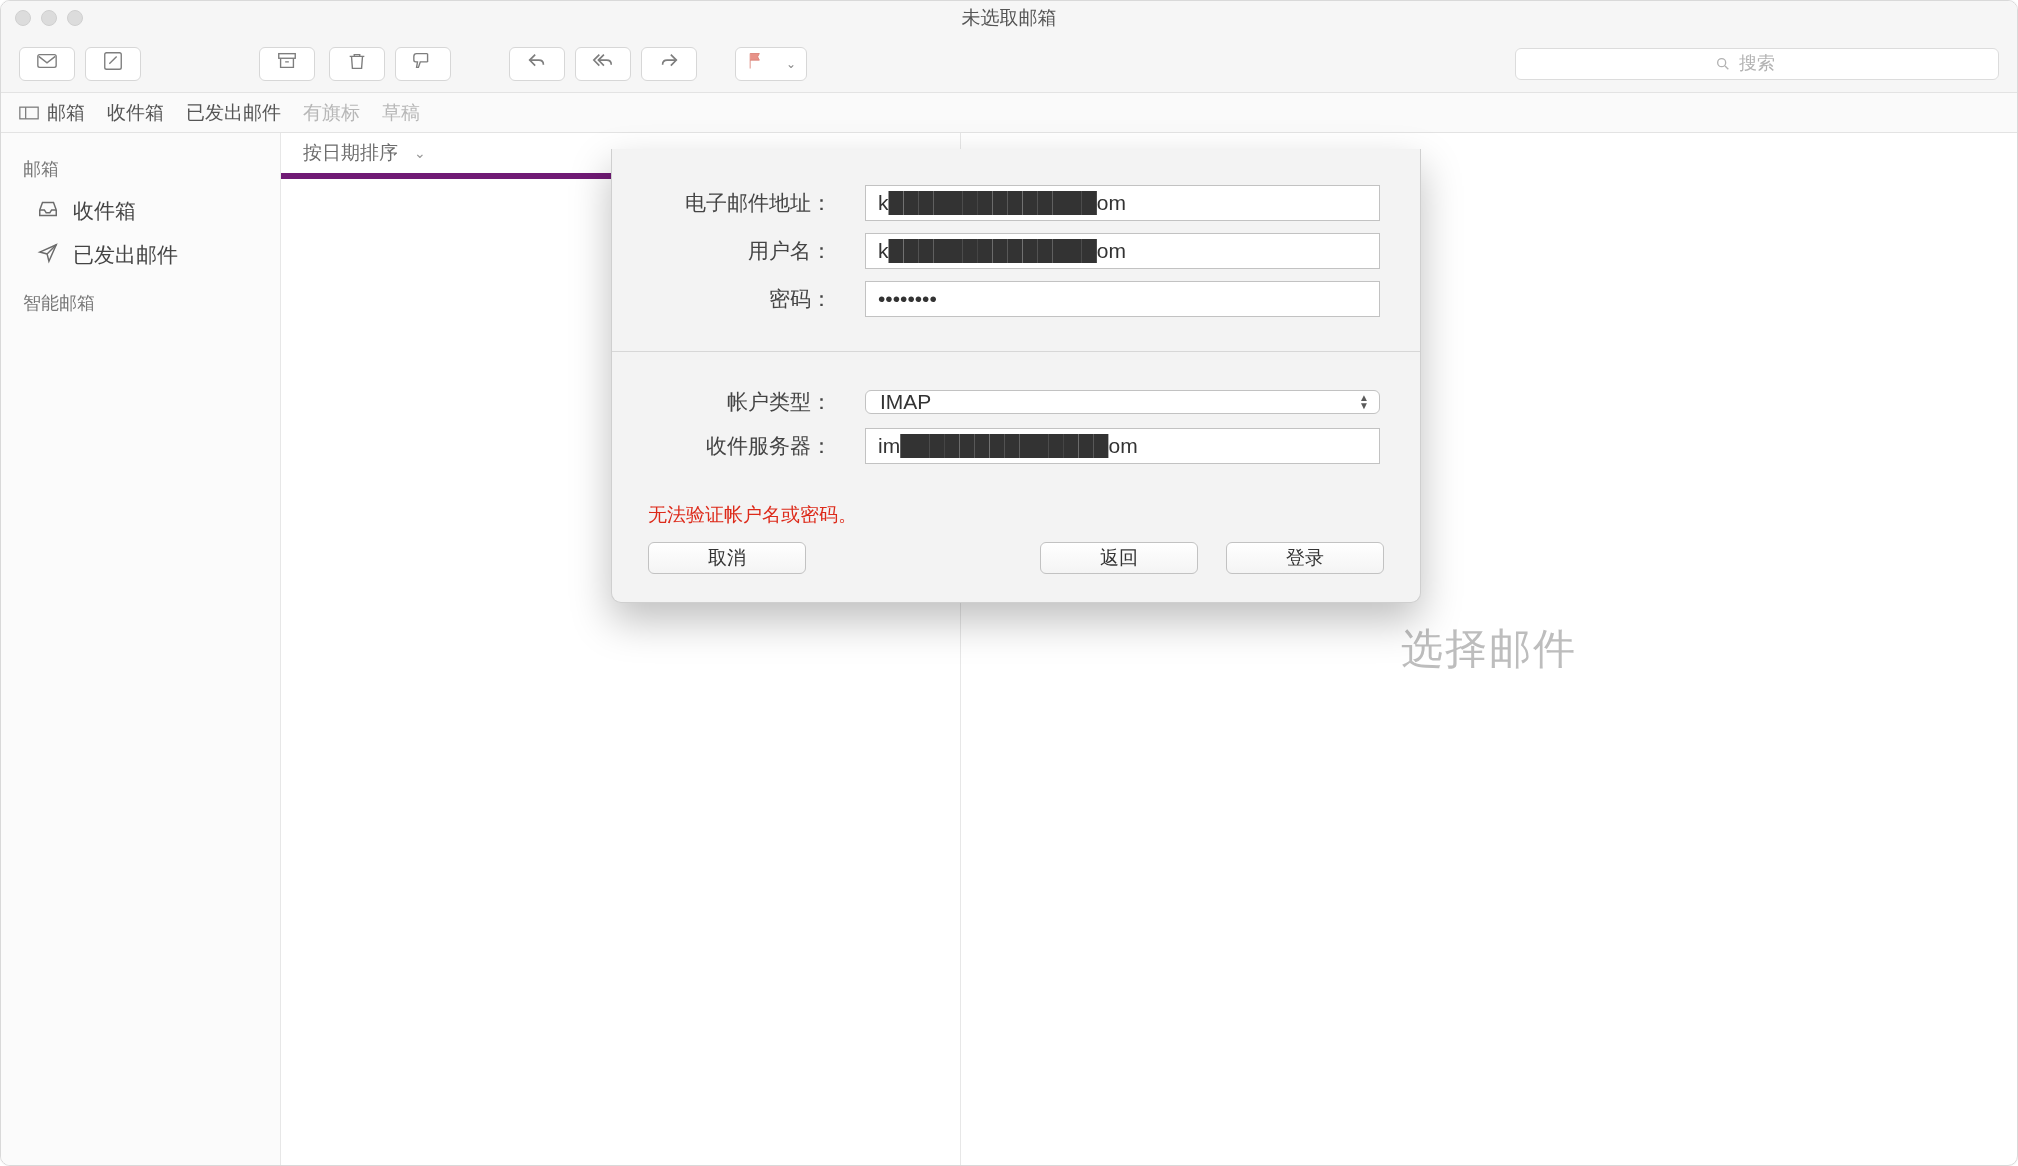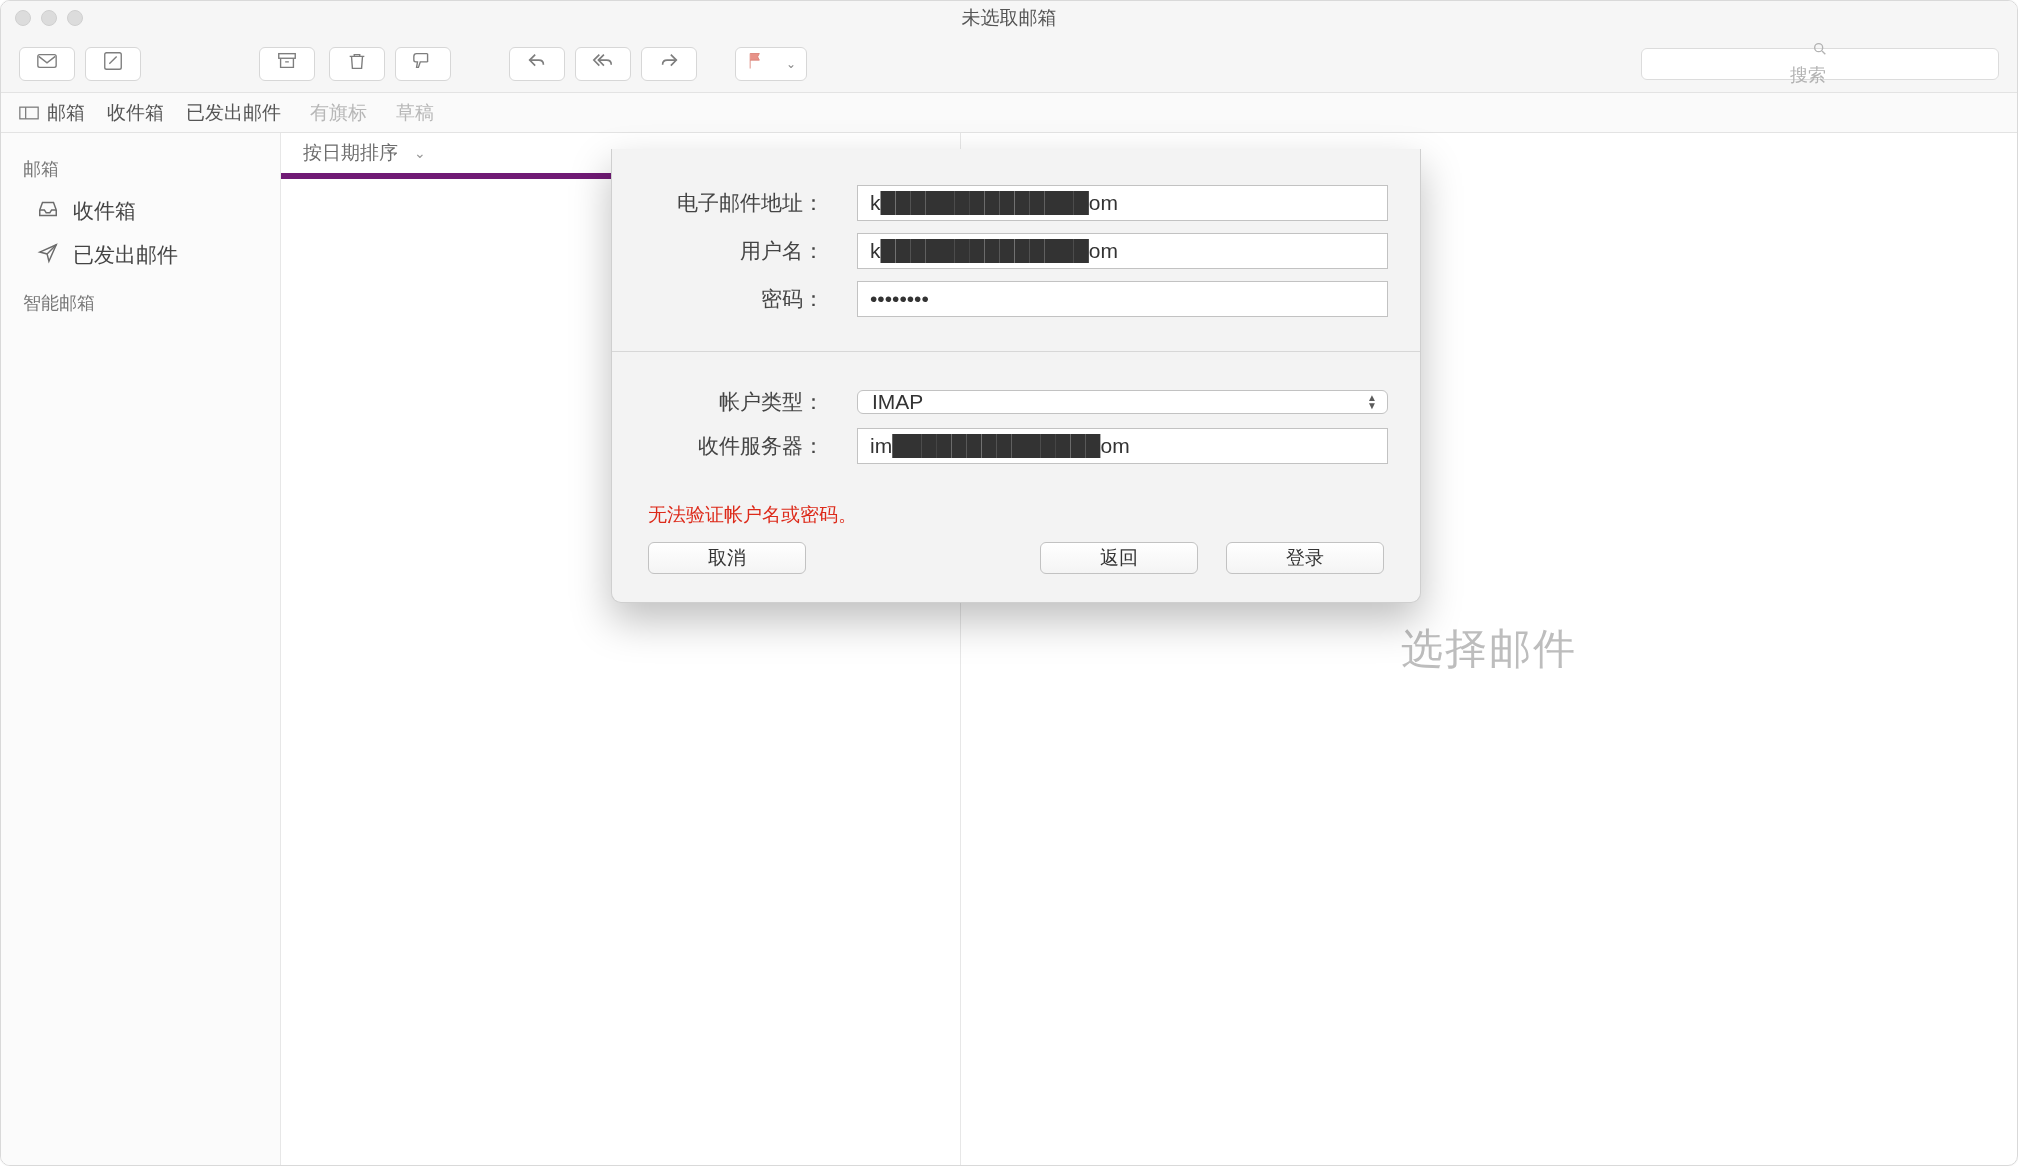--- a/index.html
+++ b/index.html
@@ -68,44 +68,44 @@
   background: #fff;
   display: flex; align-items: center; justify-content: center;
   color: #7e7e7e;
 }
 .tool-btn.combo { width: 72px; justify-content: space-around; }
 .tool-btn svg { width: 22px; height: 22px; }
 .tool-btn .flag-icon svg { width: 20px; height: 20px; }
 .tool-btn .chev { font-size: 12px; color: #8a8a8a; }
 .toolbar .spacer { flex: 1; }
 .search-wrap {
-  width: 358px; height: 32px;
+  width: 484px; height: 32px;
   border: 1px solid #dcdcdc; border-radius: 6px;
   background: #fff;
   display: flex; align-items: center; justify-content: center;
-  color: #b2b2b2; gap: 8px; flex-direction: column;
+  color: #b2b2b2; gap: 8px;
 }
 .search-wrap .mag svg { width: 16px; height: 16px; display:block; }
 .search-wrap input {
   border: none; outline: none; background: transparent;
   font-size: 18px; color: #333; width: 60px;
 }
 .search-wrap input::placeholder { color: #b2b2b2; }
 
 
 .favbar {
   height: 40px; background: #fafafa;
   border-bottom: 1px solid #e3e3e3;
   display: flex; align-items: center; gap: 22px;
   padding: 0 18px;
   font-size: 19px;
   color: #555;
 }
 .favbar .fav-item { display: flex; align-items: center; gap: 8px; cursor: default; }
-.favbar .fav-item.disabled { color: #b7b7b7; margin-left: 7px; }
+.favbar .fav-item.disabled { color: #b7b7b7; }
 .favbar .layout-icon svg { width: 20px; height: 14px; display:block; }
 
 
 .body {
   flex: 1; display: flex; min-height: 0;
 }
 .sidebar {
   width: 280px; background: #fbfbfb; border-right: 1px solid #e7e7e7;
   padding-top: 10px;
 }
@@ -140,21 +140,21 @@
   top: 148px;
   left: 610px;
   width: 810px;
   background: #f3f3f3;
   border: 1px solid #cfcfcf;
   border-top: none;
   border-radius: 0 0 10px 10px;
   box-shadow: 0 18px 40px rgba(0,0,0,0.25);
   padding-bottom: 28px;
 }
-.form-section { padding: 24px 32px 22px; }
+.form-section { padding: 24px 40px 22px; }
 .form-section.sep { border-top: 1px solid #d7d7d7; }
 .form-row {
   display: flex; align-items: center; gap: 16px;
   margin: 12px 0;
 }
 .form-row .lbl {
   width: 180px; text-align: right; font-size: 21px; color: #444;
 }
 .form-row .fld {
   flex: 1;

